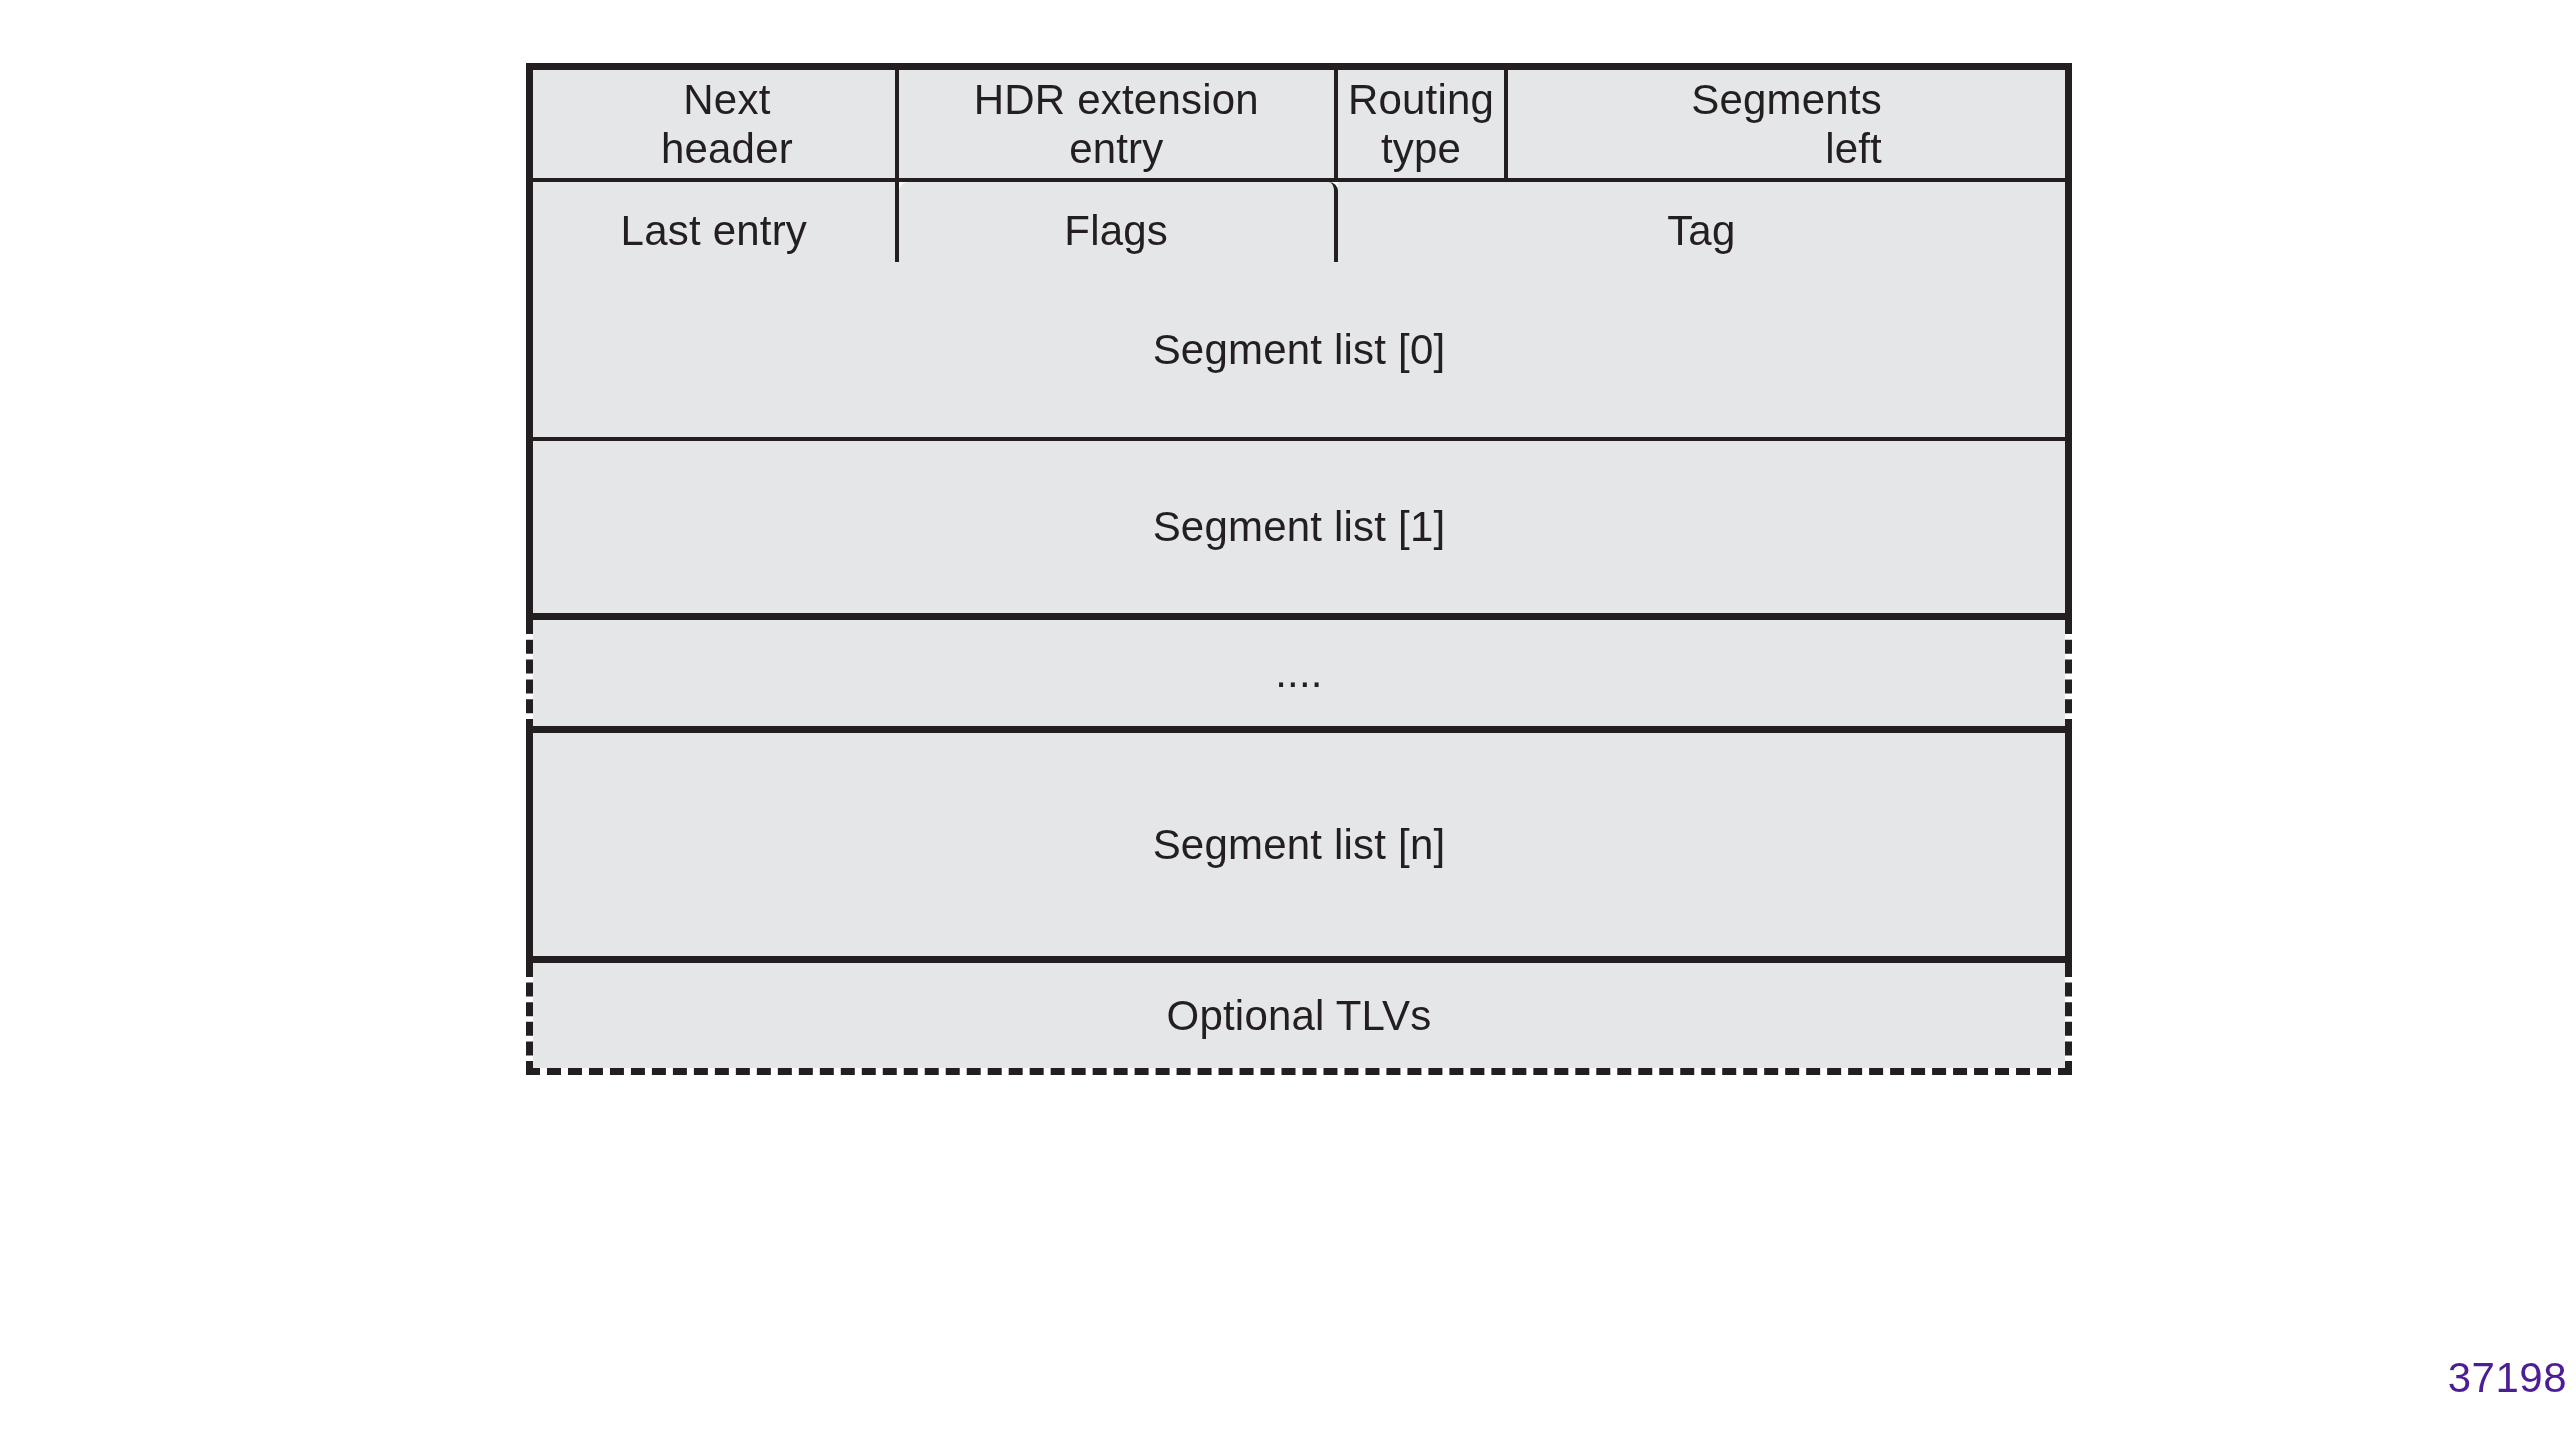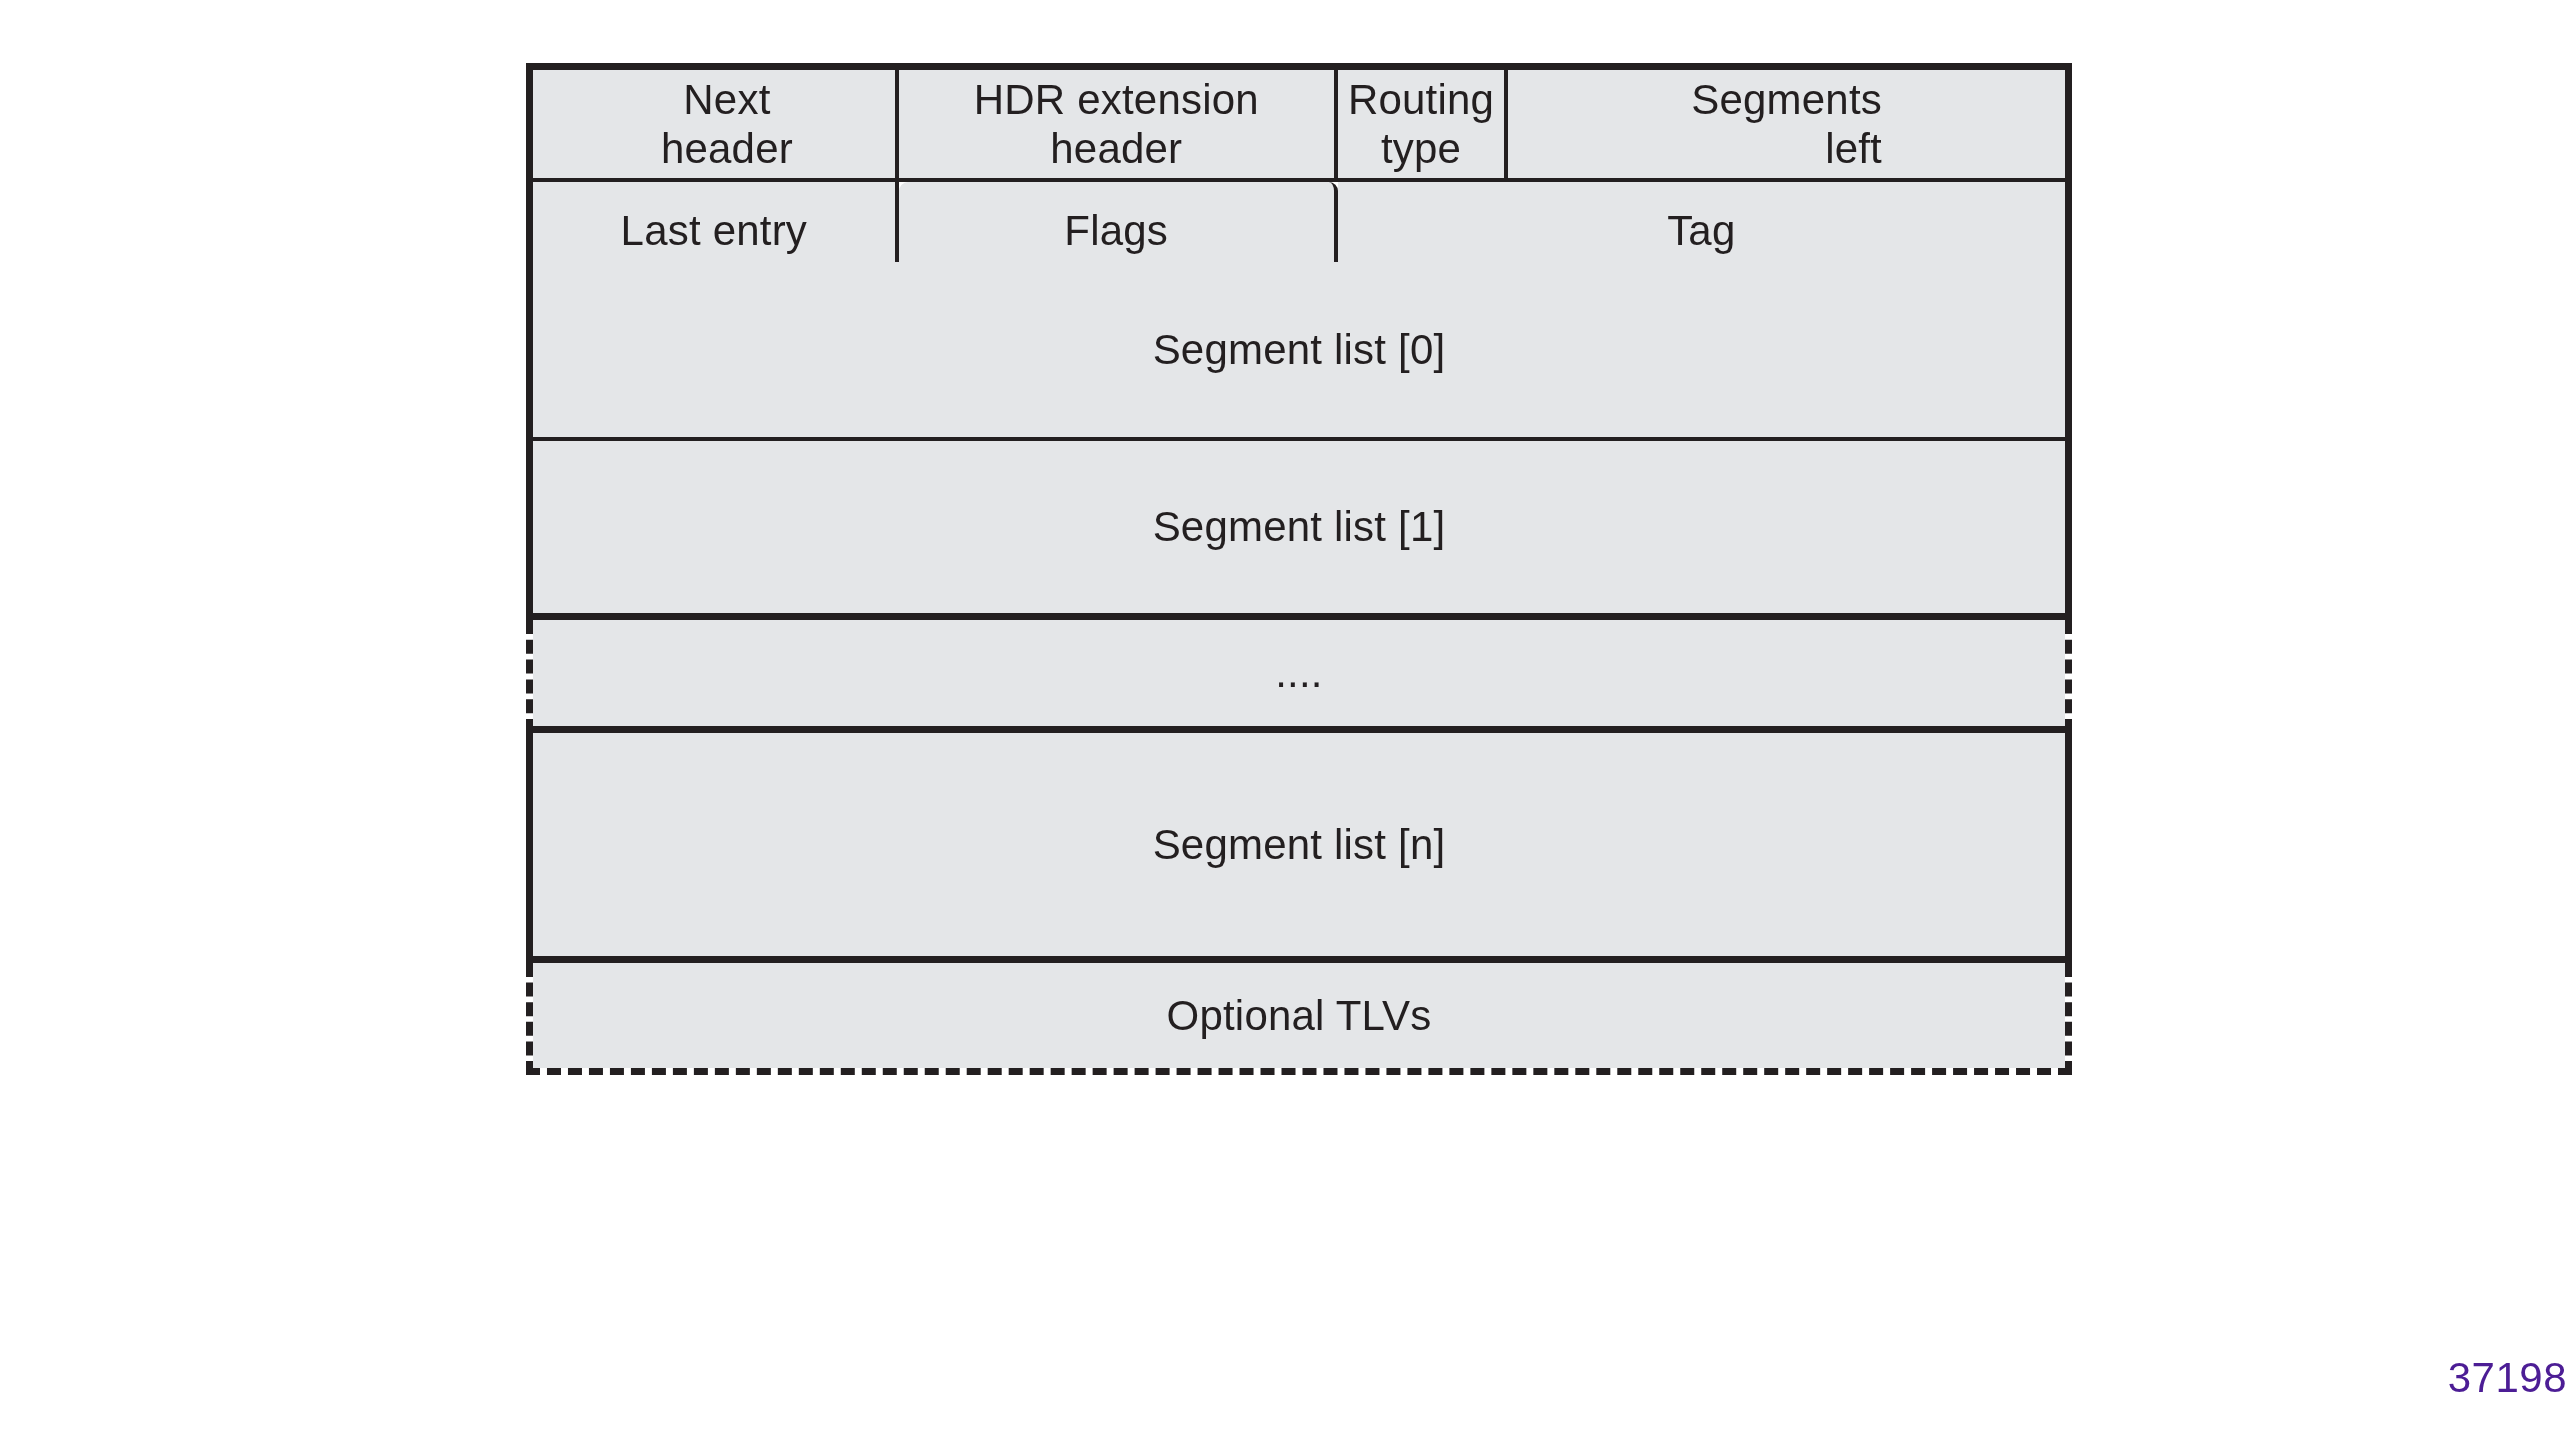--- a/index.html
+++ b/index.html
@@ -106,21 +106,21 @@
 <body>
 
 <div id="figure">
 
   <div id="packet-table">
 
     <div class="row bt-solid bb-thin bl-solid br-solid" id="row-header">
       <div class="cell br-thin" id="cell-next-header">Next
 header</div>
       <div class="cell br-thin" id="cell-hdr-ext-length">HDR extension
-header</div>
+entry</div>
       <div class="cell br-thin" id="cell-routing-type">Routing
 type</div>
       <div class="cell" id="cell-segments-left">Segments
 left</div>
     </div>
 
     <div class="row bb-solid bl-solid br-solid" id="row-meta">
       <div class="cell br-thin" id="cell-last-entry">Last entry</div>
       <div class="cell br-thin" id="cell-flags">Flags</div>
       <div class="cell" id="cell-tag">Tag</div>

